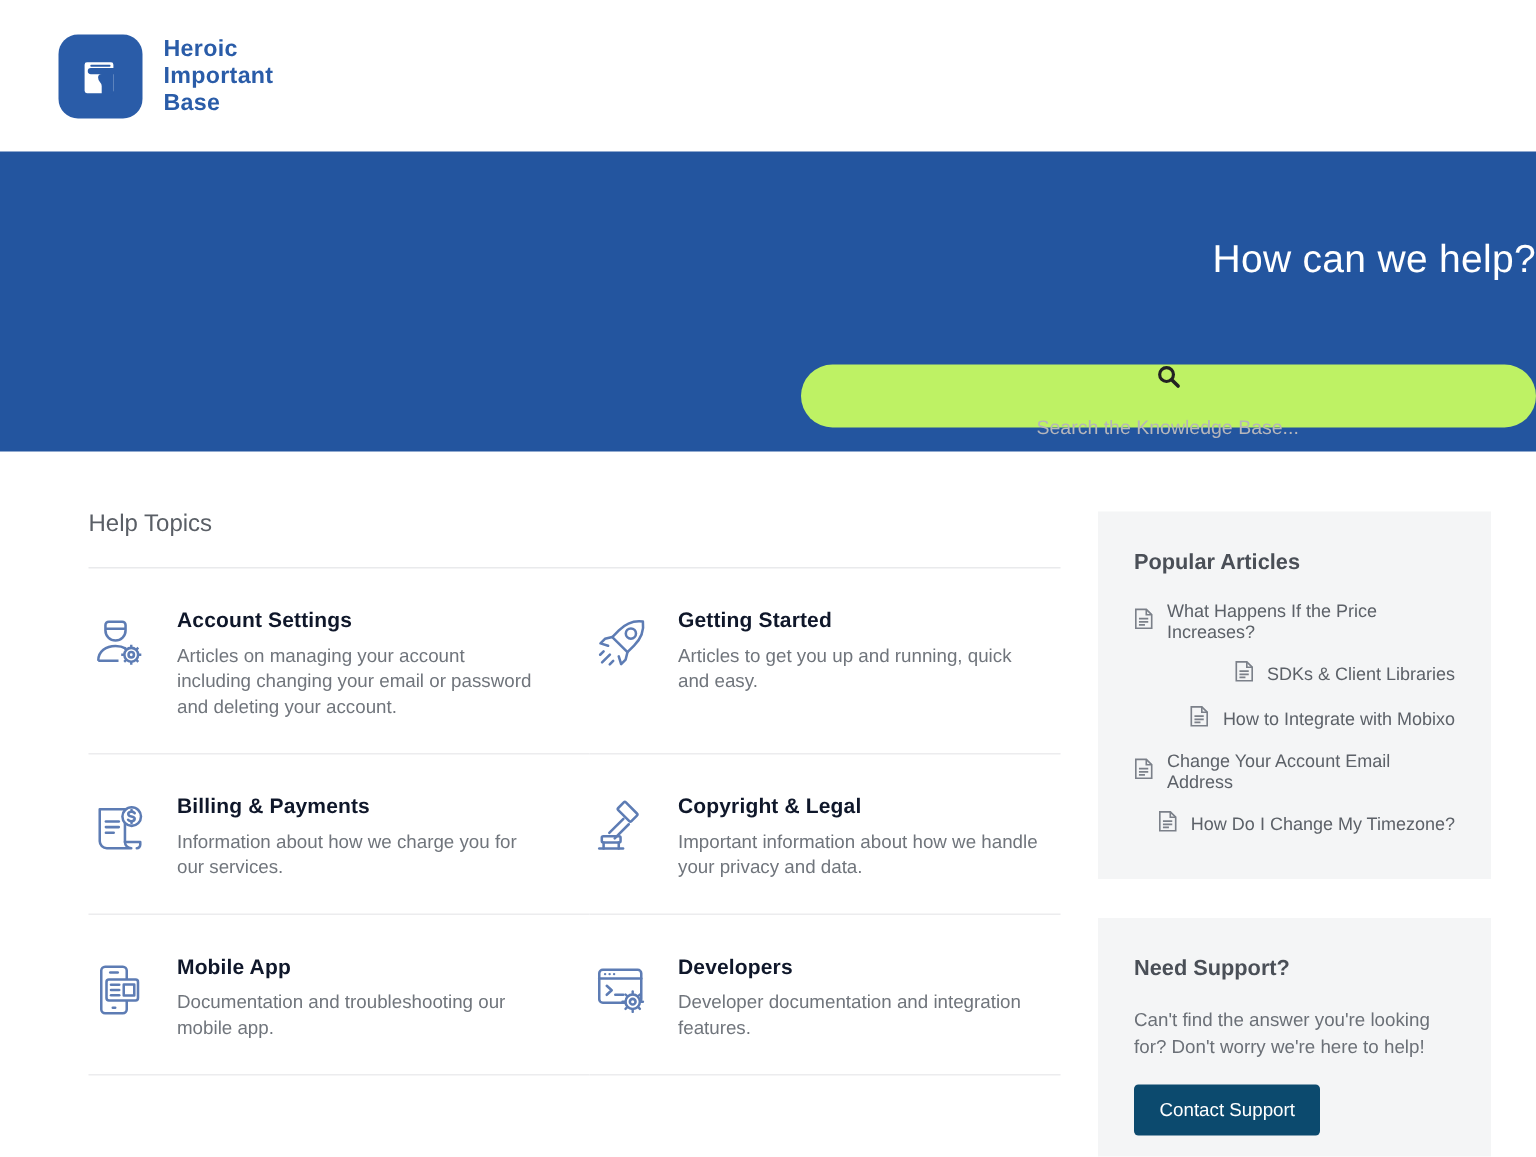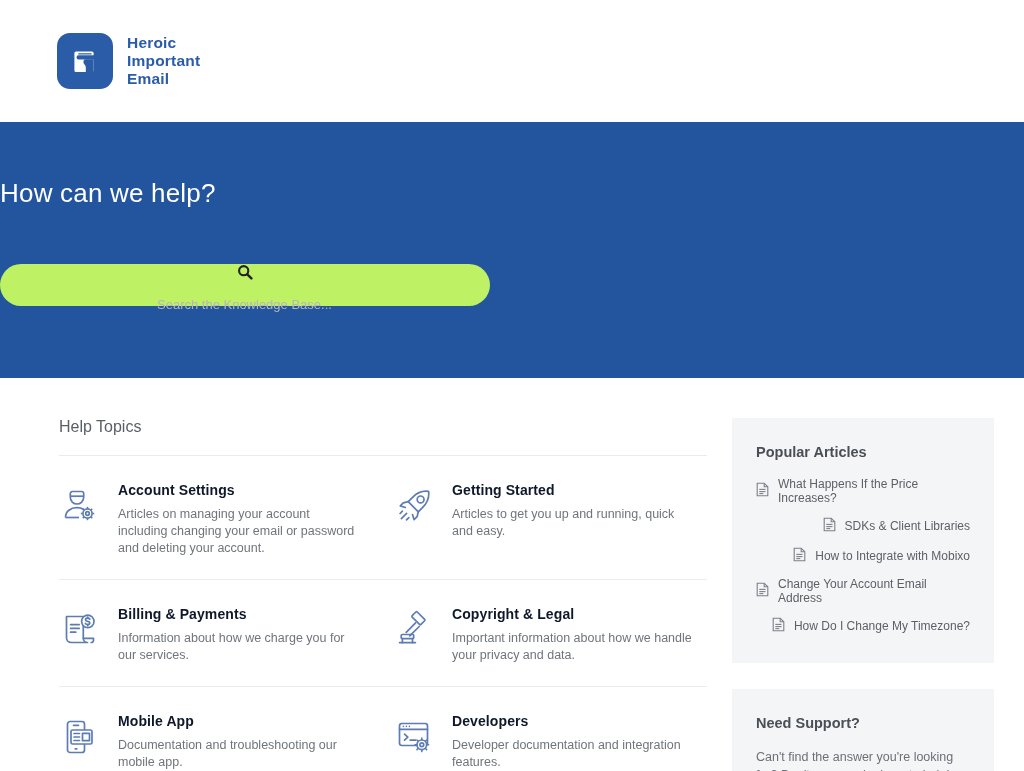--- a/index.html
+++ b/index.html
@@ -6,49 +6,49 @@
   html, body {
     margin: 0; padding: 0;
     width: 1024px; height: 771px;
     background: #ffffff;
     font-family: "Liberation Sans", sans-serif;
     overflow: hidden;
   }
 
   
   .site-header {
-    height: 122px;
+    height: 101px;
     background: #ffffff;
     display: flex;
     align-items: center;
-    padding-left: 57px;
+    padding-left: 39px;
   }
   .logo { display: flex; align-items: center; gap: 14px; }
   .logo-mark {
     width: 56px; height: 56px;
     background: #2a5ca8;
     border-radius: 13px;
     display: flex; align-items: center; justify-content: center;
     flex: none;
   }
   .logo-text {
     color: #2a5ca8;
     font-weight: bold;
     font-size: 15.5px;
     line-height: 18px;
     letter-spacing: 0.2px;
   }
 
   
   .hero {
-    height: 256px;
+    height: 200px;
     background: #23559f;
     display: flex;
     flex-direction: column;
-    align-items: flex-start;
+    align-items: flex-end;
   }
   .hero-title {
     color: #ffffff;
     font-size: 26px;
     font-weight: 400;
     margin-top: 56px;
     letter-spacing: 0.2px;
   }
   .search-wrap {
     margin-top: 38px;
@@ -165,21 +165,21 @@
       <svg width="30" height="30" viewBox="0 0 30 30">
         <path d="M6 5.5 h16 a1.6 1.6 0 0 1 1.6 1.6 v2.2 H8.6 a2.1 2.1 0 0 0 0 4.2 H23.6 v11 a1.6 1.6 0 0 1 -1.6 1.6 H6 a1.6 1.6 0 0 1 -1.6 -1.6 V7.1 A1.6 1.6 0 0 1 6 5.5 Z" fill="#ffffff"></path>
         <rect x="8.2" y="7.2" width="13.5" height="1.3" rx="0.6" fill="#2a5ca8"></rect>
         <path d="M15.5 13.3 c3.6 0 6.4 2.6 6.4 6 v6.8 h-6.4 z" fill="#2a5ca8" opacity="0"></path>
         <path d="M23.6 13.3 v12.6 a1.6 1.6 0 0 1 -1.6 1.6 h-6.2 v-6.1 a3.5 3.5 0 0 0 -1.1 -2.6 a4.4 4.4 0 0 1 -1.3 -3.1 a2.4 2.4 0 0 1 2.4 -2.4 z" fill="#2a5ca8"></path>
       </svg>
     </span>
     <span class="logo-text">
       <span>Heroic</span><br>
       <span>Important</span><br>
-      <span>Email</span>
+      <span>Base</span>
     </span>
   </div>
 </header>
 
 <section class="hero">
   <h1 class="hero-title">How can we help?</h1>
   <div class="search-wrap">
     <span>
       <svg width="16" height="16" viewBox="0 0 16 16">
         <circle cx="6.7" cy="6.7" r="4.6" fill="none" stroke="#222" stroke-width="2.1"></circle>

